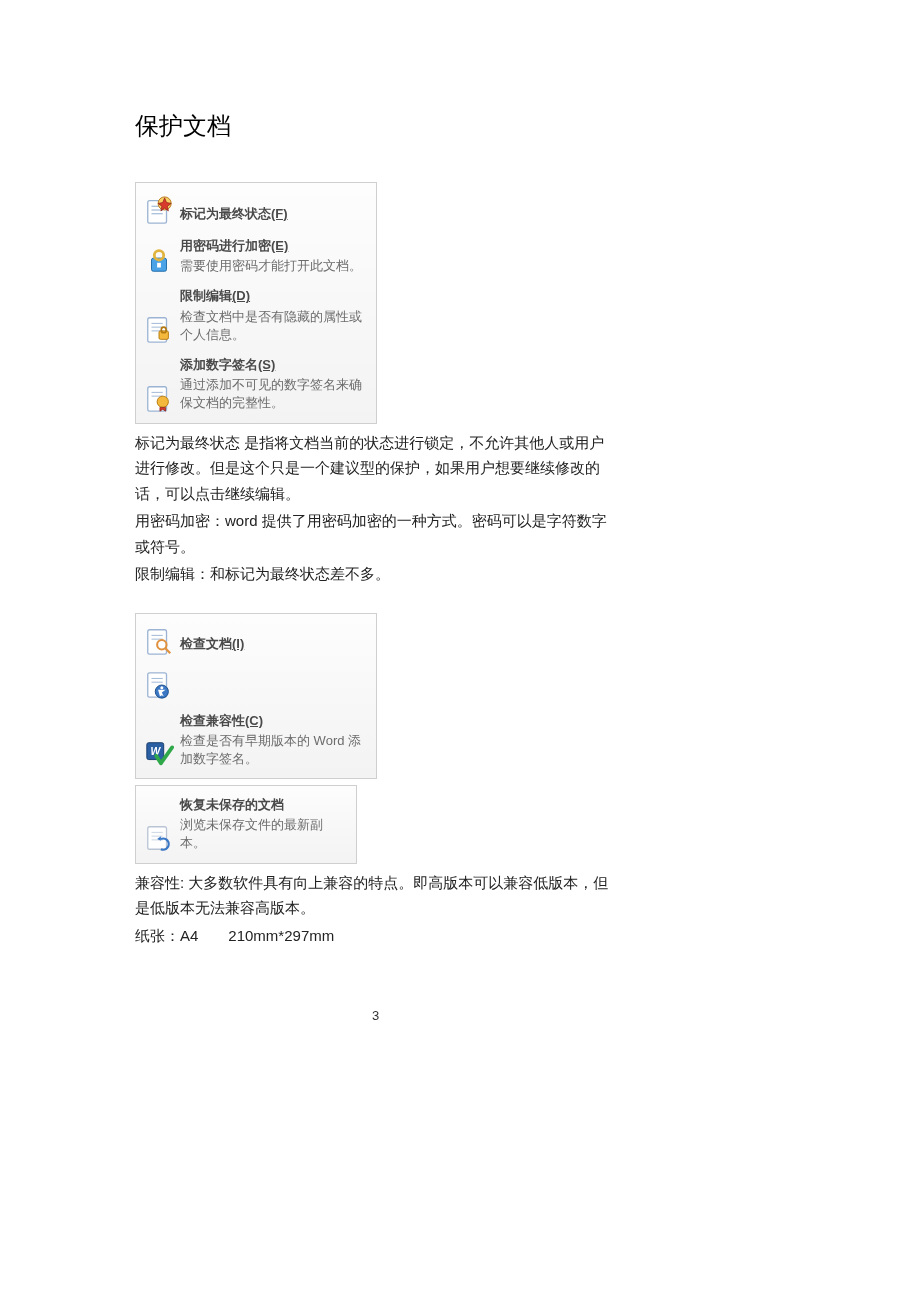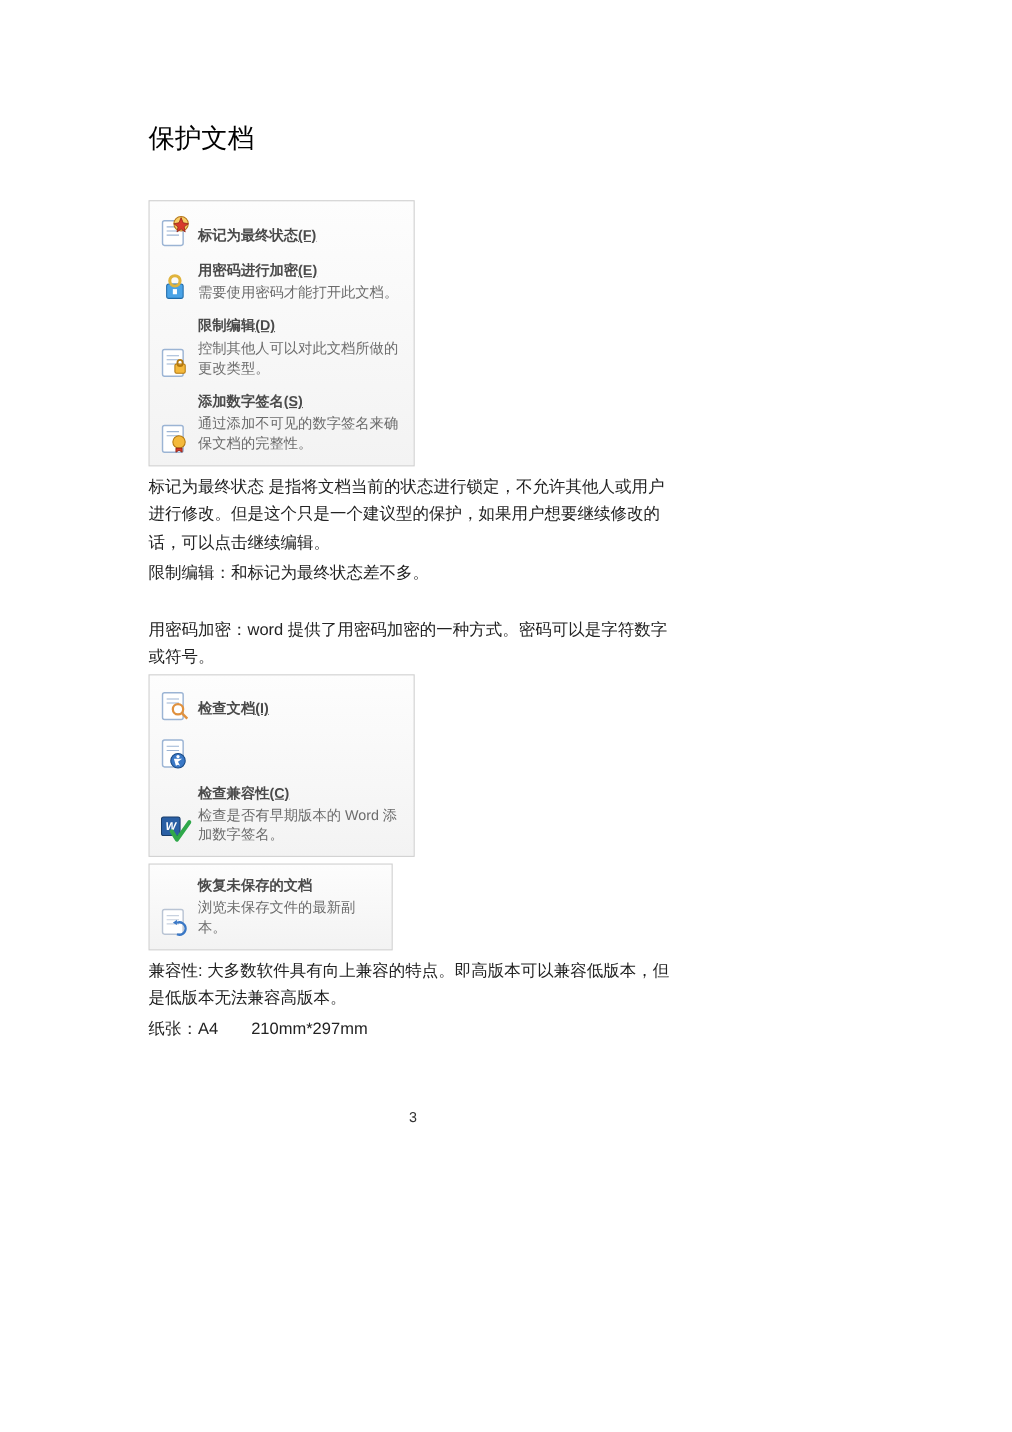--- a/index.html
+++ b/index.html
@@ -133,21 +133,21 @@
           <line x1="8" y1="14" x2="20" y2="14" stroke="#9bb4d4"></line>
           <line x1="8" y1="18" x2="20" y2="18" stroke="#9bb4d4"></line>
           <rect x="16" y="18" width="10" height="9" rx="1.5" fill="#f4b93c" stroke="#b3780f"></rect>
           <rect x="18.5" y="14" width="5" height="6" rx="2.5" fill="none" stroke="#b3780f" stroke-width="1.8"></rect>
         </svg>
       </span>
       <div class="panel-text">
         <div class="panel-title">
           <span>限制编辑</span><span class="hotkey">(D)</span>
         </div>
-        <div class="panel-desc">控制其他人可以对此文档所做的更改类型。</div>
+        <div class="panel-desc">检查文档中是否有隐藏的属性或个人信息。</div>
       </div>
     </div>
 
 
     <div class="panel-item">
       <span class="panel-icon">
         <svg class="ico" viewBox="0 0 32 32">
           <rect x="4" y="4" width="20" height="26" rx="2" fill="#fff" stroke="#9bb4d4" stroke-width="1.4"></rect>
           <line x1="8" y1="10" x2="20" y2="10" stroke="#9bb4d4"></line>
           <line x1="8" y1="14" x2="20" y2="14" stroke="#9bb4d4"></line>
@@ -159,22 +159,22 @@
         <div class="panel-title">
           <span>添加数字签名</span><span class="hotkey">(S)</span>
         </div>
         <div class="panel-desc">通过添加不可见的数字签名来确保文档的完整性。</div>
       </div>
     </div>
 
   </div>
 
   <p class="paragraph">标记为最终状态 是指将文档当前的状态进行锁定，不允许其他人或用户进行修改。但是这个只是一个建议型的保护，如果用户想要继续修改的话，可以点击继续编辑。</p>
+  <p class="paragraph">用密码加密：word 提供了用密码加密的一种方式。密码可以是字符数字或符号。</p>
   <p class="paragraph" style="margin-bottom:26px;">限制编辑：和标记为最终状态差不多。</p>
-  <p class="paragraph">用密码加密：word 提供了用密码加密的一种方式。密码可以是字符数字或符号。</p>
 
   <div class="panel">
 
     <div class="panel-item">
       <span class="panel-icon">
         <svg class="ico" viewBox="0 0 32 32">
           <rect x="4" y="4" width="20" height="26" rx="2" fill="#fff" stroke="#9bb4d4" stroke-width="1.4"></rect>
           <line x1="8" y1="10" x2="20" y2="10" stroke="#9bb4d4"></line>
           <line x1="8" y1="14" x2="20" y2="14" stroke="#9bb4d4"></line>
           <circle cx="19" cy="20" r="5" fill="none" stroke="#e0913e" stroke-width="2.2"></circle>

